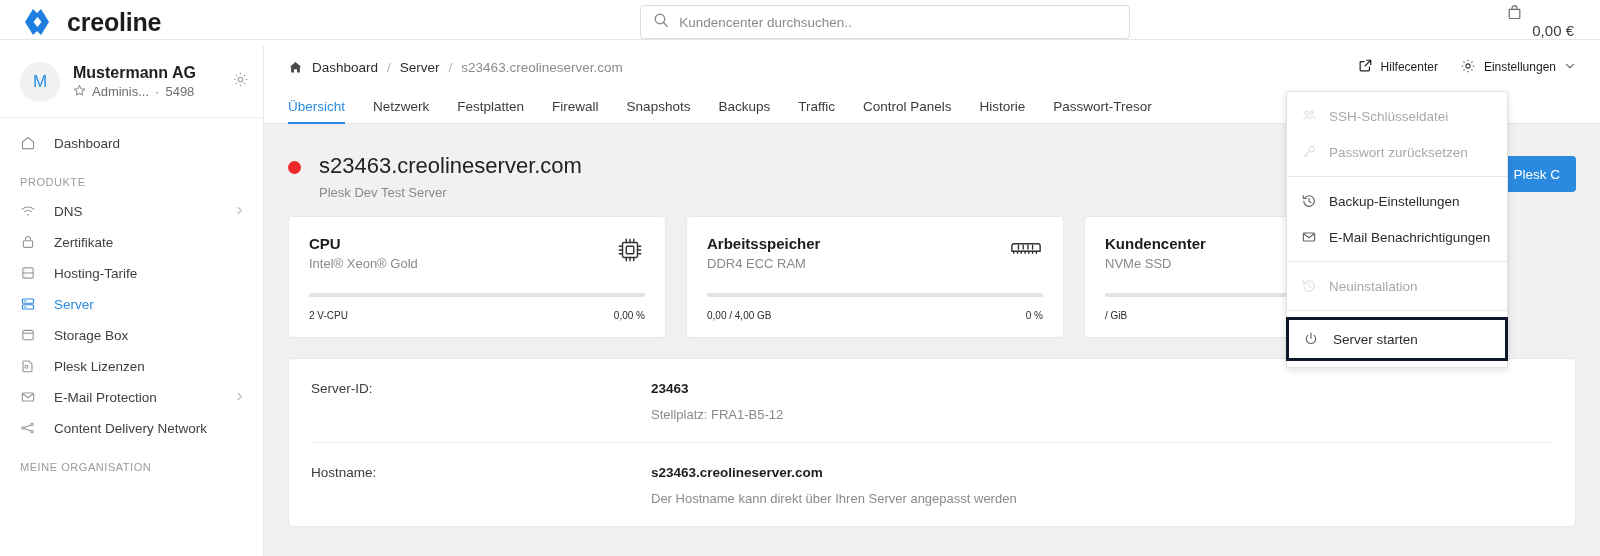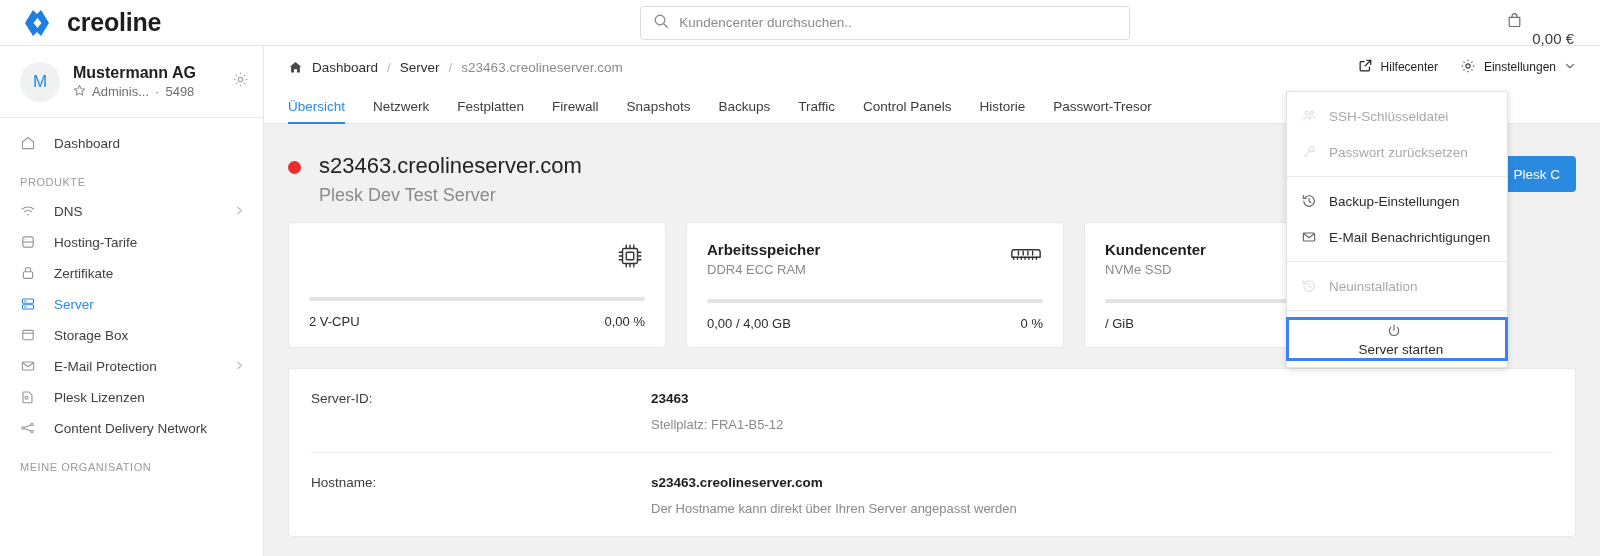--- a/index.html
+++ b/index.html
@@ -7,23 +7,23 @@
     width: 1600px; height: 556px;
     font-family: "Liberation Sans", sans-serif;
     background: #ffffff;
     overflow: hidden;
     color: #2b2b2b;
   }
   .app { position: relative; width: 1600px; height: 556px; }
 
   
   .topbar {
-    position: absolute; top: 0; left: 0; width: 1600px; height: 46px;
+    position: absolute; top: 0; left: 0; width: 1600px; height: 40px;
     background: #fff; border-bottom: 1px solid #e6e6e6;
-    display: flex; align-items: center;
+    display: flex; align-items: flex-end;
   }
   .brand { display: flex; align-items: center; gap: 11px; padding-left: 22px; width: 264px; }
   .brand-logo { width: 34px; height: 34px; flex: 0 0 34px; }
   .brand-name { font-size: 25px; font-weight: 600; letter-spacing: -.2px; color: #1d1d1d; }
   .search-wrap { flex: 1; display: flex; justify-content: center; }
   .search-box {
     width: 490px; height: 34px; border: 1px solid #dcdcdc; border-radius: 4px;
     display: flex; align-items: center; gap: 10px; padding: 0 12px; background: #fff;
   }
   .search-box .ph { font-size: 13.5px; color: #8a8a8a; }
@@ -87,39 +87,39 @@
   .tab.active { color: #2a8ae0; }
   .tab.active:after {
     content: ""; position: absolute; left: 0; right: 14px; bottom: -1px; height: 2px; background: #2a8ae0;
   }
 
   .content { background: #f1f1f1; height: 432px; padding: 20px 24px 0; overflow: hidden; position: relative; }
 
   .page-head { display: flex; align-items: flex-start; padding: 8px 0 16px; }
   .status-dot { width: 13px; height: 13px; border-radius: 50%; background: #ef2a2a; margin: 9px 18px 0 0; flex: 0 0 13px; }
   .page-title { font-size: 22px; color: #222; font-weight: 400; line-height: 28px; }
-  .page-sub { font-size: 18px; color: #8a8a8a; margin-top: 5px; }
+  .page-sub { font-size: 13px; color: #8a8a8a; margin-top: 5px; }
   .head-actions { margin-left: auto; display: flex; align-items: center; gap: 10px; padding-top: 4px; }
   .btn-primary {
     background: #2a8ae0; color: #fff; font-size: 13.5px; border: none; border-radius: 4px;
     height: 36px; padding: 0 16px; display: flex; align-items: center; gap: 9px; white-space: nowrap;
   }
 
   .cards { display: flex; gap: 20px; }
   .card {
     background: #fff; border: 1px solid #e8e8e8; border-radius: 4px;
     width: 378px; padding: 18px 20px 16px; flex: 0 0 378px;
   }
   .card-top { display: flex; align-items: flex-start; }
   .card-title { font-size: 15px; font-weight: 700; color: #1d1d1d; }
   .card-sub { font-size: 13px; color: #8a8a8a; margin-top: 4px; }
   .card-ico { margin-left: auto; opacity: .9; }
   .meter { height: 4px; border-radius: 3px; background: #e3e3e3; margin: 22px 0 13px; }
   .meter > i { display: block; height: 100%; border-radius: 3px; background: #2a8ae0; }
-  .card-foot { display: flex; font-size: 13px; color: #2b2b2b; }
+  .card-foot { display: flex; font-size: 10px; color: #2b2b2b; }
   .card-foot .r { margin-left: auto; }
 
   .detail-card {
     background: #fff; border: 1px solid #e8e8e8; border-radius: 4px;
     margin-top: 20px; padding: 0 22px;
   }
   .drow { display: flex; padding: 22px 0 20px; border-bottom: 1px solid #ececec; }
   .drow:last-child { border-bottom: none; }
   .dlabel { width: 340px; flex: 0 0 340px; font-size: 13.5px; color: #3c3c3c; }
   .dval { font-size: 13.5px; color: #1d1d1d; font-weight: 700; }
@@ -134,21 +134,21 @@
   .dd-item {
     display: flex; align-items: center; height: 36px; padding: 0 14px;
     font-size: 13.5px; color: #2b2b2b;
   }
   .dd-item .ico { width: 22px; flex: 0 0 22px; opacity: .8; display: flex; align-items: center; }
   .dd-item .lbl { margin-left: 6px; white-space: nowrap; }
   .dd-item.disabled { color: #a9a9a9; }
   .dd-item.disabled .ico { opacity: .42; }
   .dd-sep { height: 1px; background: #e8e8e8; margin: 6px 0; }
   .dd-item.highlight {
-    border: 3px solid #3b82f6; height: 44px; margin: 0 -1px; flex-direction: column;
+    border: 3px solid #0f172a; height: 44px; margin: 0 -1px;
   }
   .dd-item.highlight .lbl { margin-left: 8px; }
 </style>
 </head>
 <body>
 
 <div class="app">
 
   <div class="topbar">
     <div class="brand">
@@ -236,39 +236,39 @@
           <span class="chev">
             <svg width="11" height="11" viewBox="0 0 12 12" fill="none" stroke="#8a8a8a" stroke-width="1.3">
                 <path d="M4.3 2.5L8 6l-3.7 3.5" stroke-linecap="round" stroke-linejoin="round"></path>
               </svg>
           </span>
         </div>
 
         <div class="nav-item">
           <span class="ico">
             <svg width="16" height="16" viewBox="0 0 17 17" fill="none" stroke="#6e6e6e" stroke-width="1.2">
+              <rect x="3.6" y="7.2" width="9.8" height="7" rx="1.2"></rect>
+                <path d="M5.8 7.2V5.3a2.7 2.7 0 0 1 5.4 0v1.9"></path>
+            </svg>
+          </span>
+          <span class="lbl">Zertifikate</span>
+        </div>
+
+        <div class="nav-item">
+          <span class="ico">
+            <svg width="16" height="16" viewBox="0 0 17 17" fill="none" stroke="#6e6e6e" stroke-width="1.2">
               <rect x="3" y="3" width="11" height="11" rx="1.4"></rect>
                 <path d="M3 8.5h11"></path>
                 <circle cx="5.6" cy="5.8" r=".55" fill="#6e6e6e" stroke="none"></circle>
                 <circle cx="5.6" cy="11.2" r=".55" fill="#6e6e6e" stroke="none"></circle>
             </svg>
           </span>
           <span class="lbl">Hosting-Tarife</span>
         </div>
 
-        <div class="nav-item">
-          <span class="ico">
-            <svg width="16" height="16" viewBox="0 0 17 17" fill="none" stroke="#6e6e6e" stroke-width="1.2">
-              <rect x="3.6" y="7.2" width="9.8" height="7" rx="1.2"></rect>
-                <path d="M5.8 7.2V5.3a2.7 2.7 0 0 1 5.4 0v1.9"></path>
-            </svg>
-          </span>
-          <span class="lbl">Zertifikate</span>
-        </div>
-
         <div class="nav-item active">
           <span class="ico">
             <svg width="16" height="16" viewBox="0 0 17 17" fill="none" stroke="#2a8ae0" stroke-width="1.25">
               <rect x="2.6" y="3.2" width="11.8" height="4.5" rx="1"></rect>
                 <rect x="2.6" y="9.3" width="11.8" height="4.5" rx="1"></rect>
               <path d="M4.6 5.45h2M4.6 11.55h2"></path>
             </svg>
           </span>
           <span class="lbl">Server</span>
         </div>
@@ -279,40 +279,40 @@
               <rect x="3" y="3.6" width="11" height="10" rx="1.2"></rect>
                 <path d="M3 6.6h11"></path>
             </svg>
           </span>
           <span class="lbl">Storage Box</span>
         </div>
 
         <div class="nav-item">
           <span class="ico">
             <svg width="16" height="16" viewBox="0 0 17 17" fill="none" stroke="#6e6e6e" stroke-width="1.2">
+              <path d="M4 3.2h5.4l3.3 3.3v7.3a.8.8 0 0 1-.8.8H4a.8.8 0 0 1-.8-.8V4a.8.8 0 0 1 .8-.8z"></path>
+              <circle cx="6.9" cy="9.3" r="1.6"></circle>
+            </svg>
+          </span>
+          <span class="lbl">Plesk Lizenzen</span>
+        </div>
+
+        <div class="nav-item">
+          <span class="ico">
+            <svg width="16" height="16" viewBox="0 0 17 17" fill="none" stroke="#6e6e6e" stroke-width="1.2">
               <rect x="2.5" y="4.2" width="12" height="8.6" rx="1.1"></rect>
                 <path d="M2.9 5.1l5.6 4.2 5.6-4.2"></path>
             </svg>
           </span>
           <span class="lbl">E-Mail Protection</span>
           <span class="chev">
             <svg width="11" height="11" viewBox="0 0 12 12" fill="none" stroke="#8a8a8a" stroke-width="1.3">
                 <path d="M4.3 2.5L8 6l-3.7 3.5" stroke-linecap="round" stroke-linejoin="round"></path>
               </svg>
           </span>
-        </div>
-
-        <div class="nav-item">
-          <span class="ico">
-            <svg width="16" height="16" viewBox="0 0 17 17" fill="none" stroke="#6e6e6e" stroke-width="1.2">
-              <path d="M4 3.2h5.4l3.3 3.3v7.3a.8.8 0 0 1-.8.8H4a.8.8 0 0 1-.8-.8V4a.8.8 0 0 1 .8-.8z"></path>
-              <circle cx="6.9" cy="9.3" r="1.6"></circle>
-            </svg>
-          </span>
-          <span class="lbl">Plesk Lizenzen</span>
         </div>
 
         <div class="nav-item">
           <span class="ico">
             <svg width="16" height="16" viewBox="0 0 17 17" fill="none" stroke="#6e6e6e" stroke-width="1.2">
               <circle cx="3.2" cy="8.5" r="1.3"></circle>
                 <circle cx="12.8" cy="4.8" r="1.3"></circle>
                 <circle cx="12.8" cy="12.2" r="1.3"></circle>
               <path d="M4.4 8L11.6 5.3M4.4 9L11.6 11.7"></path>
             </svg>
@@ -399,20 +399,24 @@
             </span>
             <span>Plesk C</span>
           </button>
         </div>
       </div>
 
       <div class="cards">
 
         <div class="card">
           <div class="card-top">
+            <div>
+              <div class="card-title">CPU</div>
+              <div class="card-sub">Intel® Xeon® Gold</div>
+            </div>
             <span class="card-ico">
               <svg width="30" height="30" viewBox="0 0 32 32" fill="none" stroke="#1d1d1d" stroke-width="1.5">
                 <rect x="8" y="8" width="16" height="16" rx="1.5"></rect>
                   <rect x="12" y="12" width="8" height="8" rx="1"></rect>
                 <path d="M12 8V4.5M16 8V4.5M20 8V4.5M12 24v3.5M16 24v3.5M20 24v3.5M8 12H4.5M8 16H4.5M8 20H4.5M24 12h3.5M24 16h3.5M24 20h3.5" stroke-linecap="round"></path>
               </svg>
             </span>
           </div>
           <div class="meter">
               <i style="width:0%"></i>

